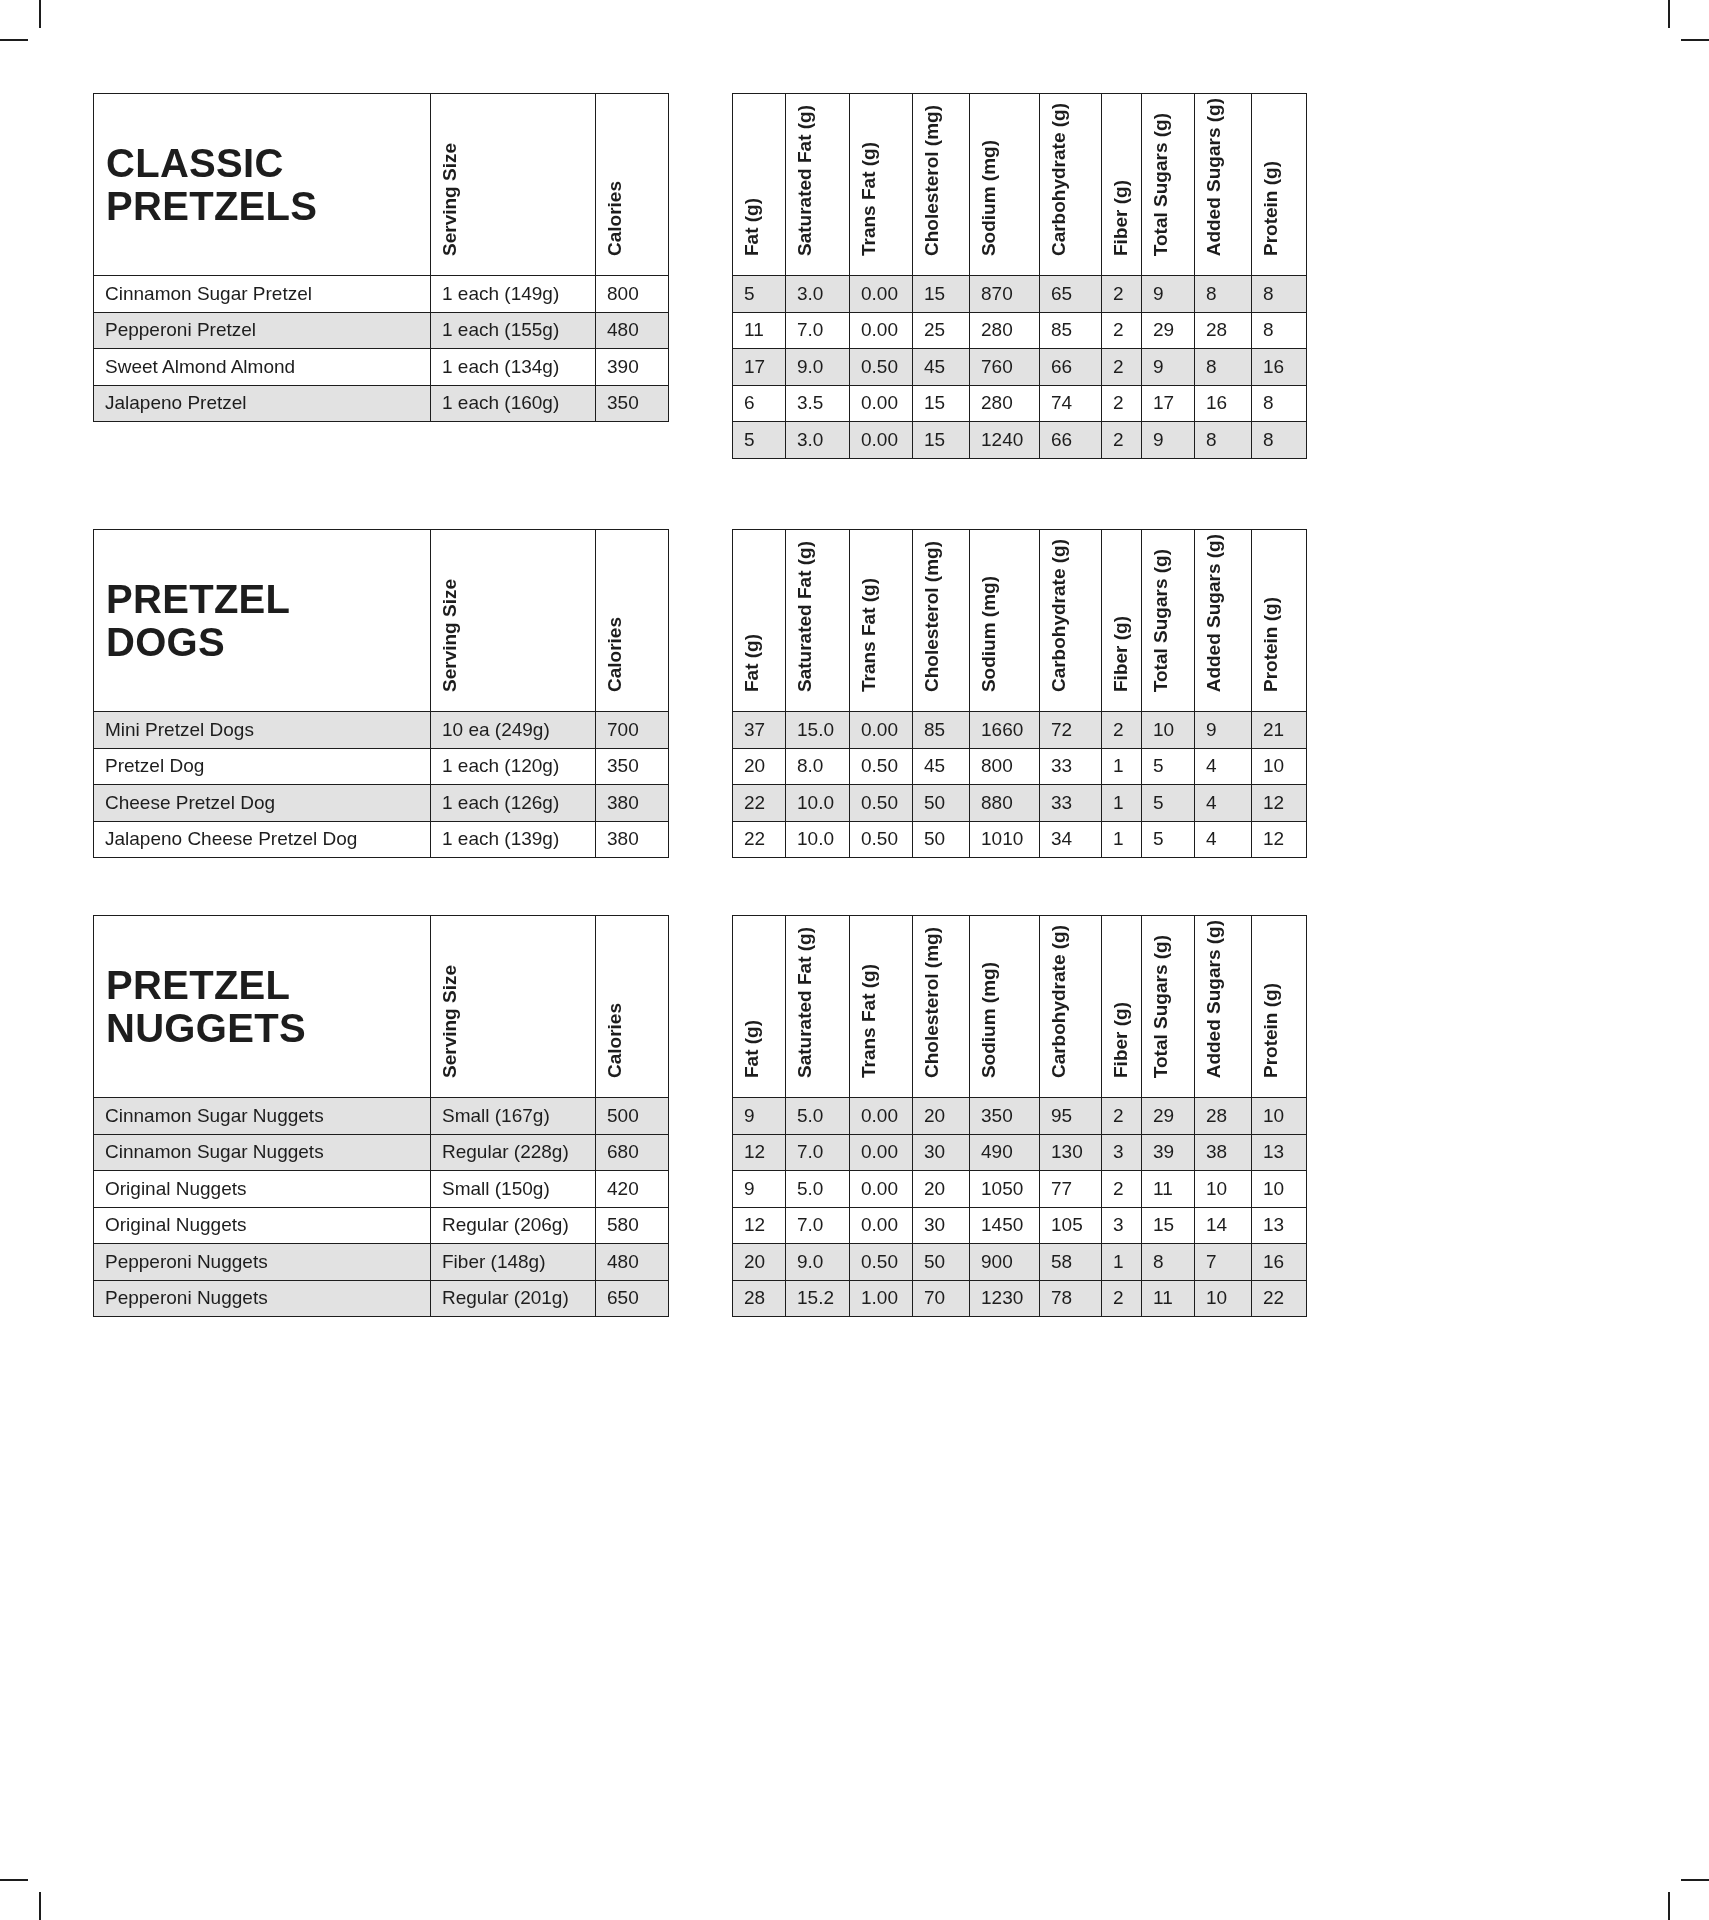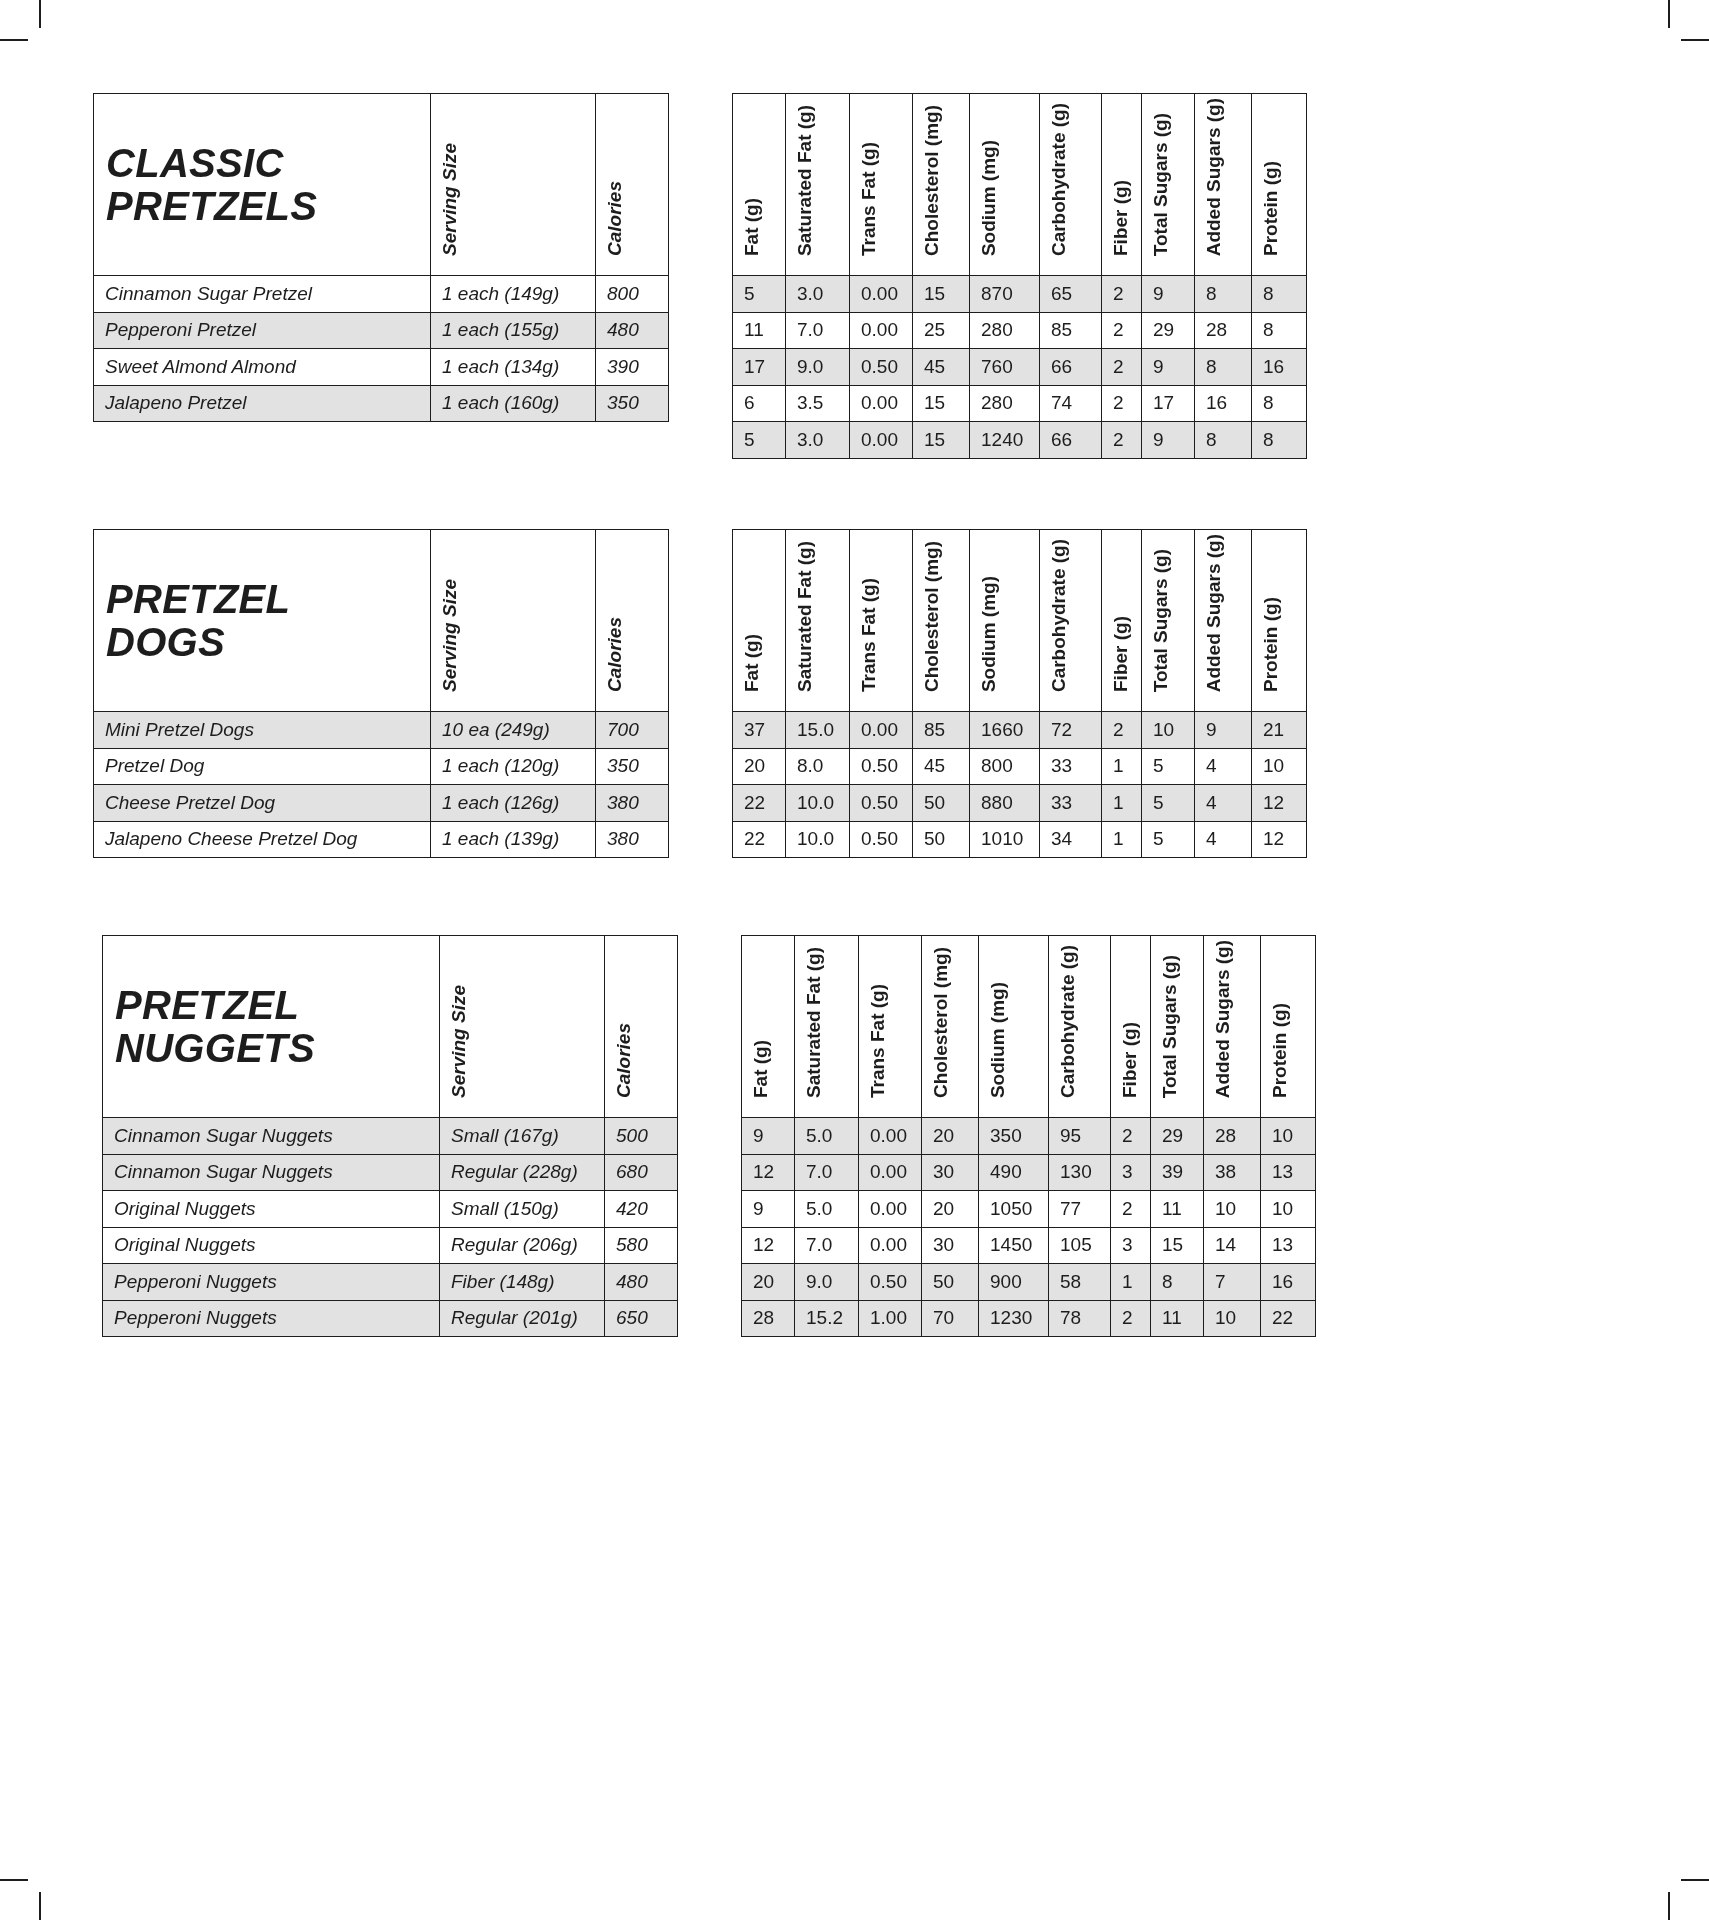--- a/index.html
+++ b/index.html
@@ -45,21 +45,21 @@
   }
 
   table {
     border-collapse: collapse;
     table-layout: fixed;
     font-size: 19px;
     color: var(--text);
   }
   th, td { border: 1.5px solid var(--border); }
 
-  .left-table { width: 575px; font-style: italic; }
+  .left-table { width: 575px; }
   .left-table .c-name { width: 337px; }
   .left-table .c-serving { width: 165px; }
   .left-table .c-cal { width: 73px; }
 
   .nut-table { width: 574px; }
 
   .header-row th { height: 182px; background: var(--bg); }
 
   .title-cell {
     vertical-align: middle;
@@ -357,21 +357,21 @@
               <td>34</td>
               <td>1</td>
               <td>5</td>
               <td>4</td>
               <td>12</td>
             </tr>
           </tbody>
     </table>
   </div>
 
-  <div class="section" style="top: 935px; margin-left: 9px;">
+  <div class="section" style="top: 915px;">
     <table class="left-table">
       <colgroup>
         <col class="c-name">
             <col class="c-serving">
             <col class="c-cal">
       </colgroup>
       <thead>
         <tr class="header-row">
           <th class="title-cell">PRETZEL NUGGETS</th>
           <th class="rot-cell">

